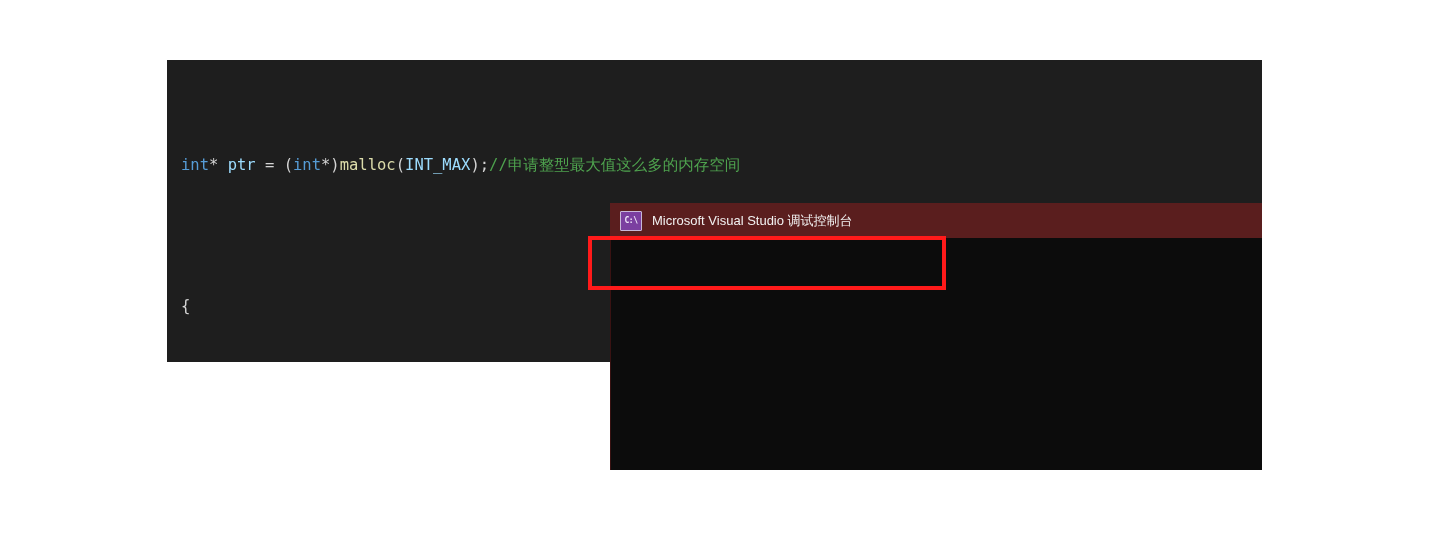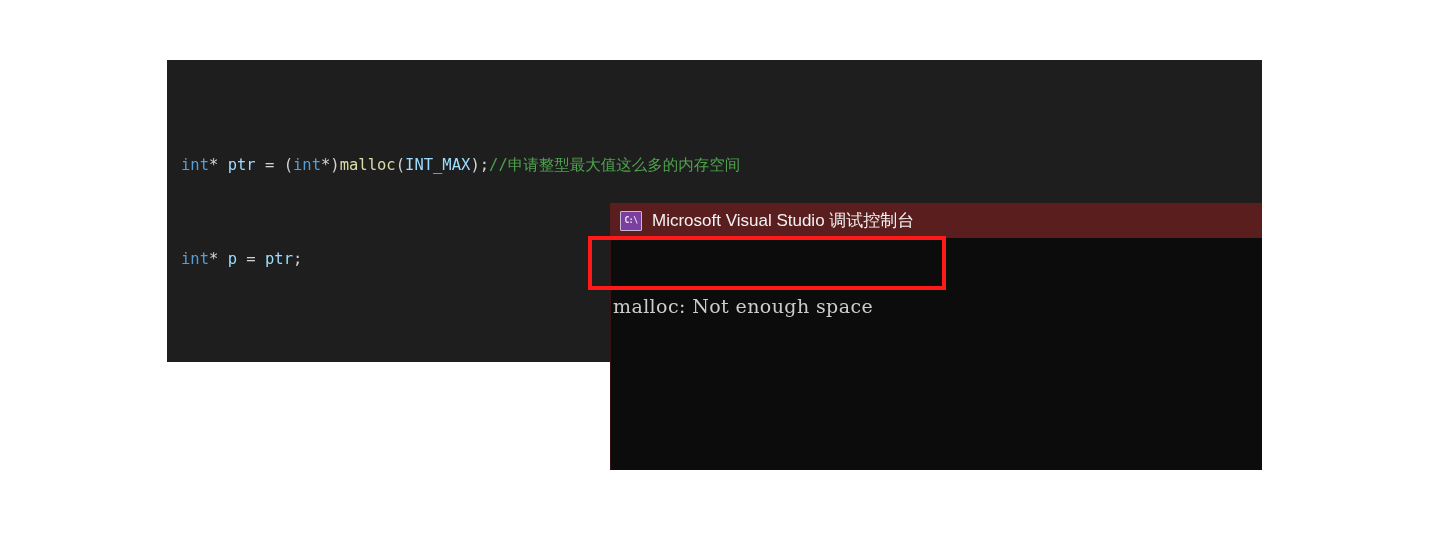--- a/index.html
+++ b/index.html
@@ -82,21 +82,21 @@
   #console-icon span {
     color: #F0E8FA;
     font-family: "DejaVu Sans Mono", "Liberation Mono", monospace;
     font-size: 8px;
     line-height: 8px;
     font-weight: bold;
     letter-spacing: -0.5px;
   }
   #console-title-text {
     color: #F2F2F2;
-    font-size: 17px;
+    font-size: 13px;
     font-family: "Liberation Sans", sans-serif;
     white-space: nowrap;
   }
   #console-body {
     background: #0C0C0C;
     height: 232px;
     position: relative;
     overflow: hidden;
     border-left: 1px solid #3A1212;
   }
@@ -126,21 +126,20 @@
   }
 </style>
 </head>
 <body>
 
 <div id="editor-panel">
   <div id="code-area">
 
     <div class="code-line"><span class="t-key">int</span><span class="t-star">*</span><span class="t-punc"> </span><span class="t-var">ptr</span><span class="t-punc"> = (</span><span class="t-key">int</span><span class="t-star">*</span><span class="t-punc">)</span><span class="t-fn">malloc</span><span class="t-punc">(</span><span class="t-macro">INT_MAX</span><span class="t-punc">);</span><span class="t-com">//申请整型最大值这么多的内存空间</span></div>
 
-    <div class="code-line"><span class="t-key">int</span><span class="t-star">*</span><span class="t-punc"> </span><span class="t-var">p</span><span class="t-punc"> = </span><span class="t-var">ptr</span><span class="t-punc">;</span></div>
 
 
     <div class="code-line"><span class="t-punc">{</span></div>
 
     
 
     
 
     
 
@@ -167,21 +166,20 @@
 
 <div id="console-window">
   <div id="console-titlebar">
     <div id="console-icon">
       <span>C:\</span>
     </div>
     <div id="console-title-text">Microsoft Visual Studio 调试控制台</div>
   </div>
   <div id="console-body">
     <div id="console-text">
-      <div class="console-line">malloc: Not enough space</div>
       <div class="console-line"></div>
       
       
     </div>
   </div>
 </div>
 
 <div id="red-highlight-box"></div>
 
 </body></html>

